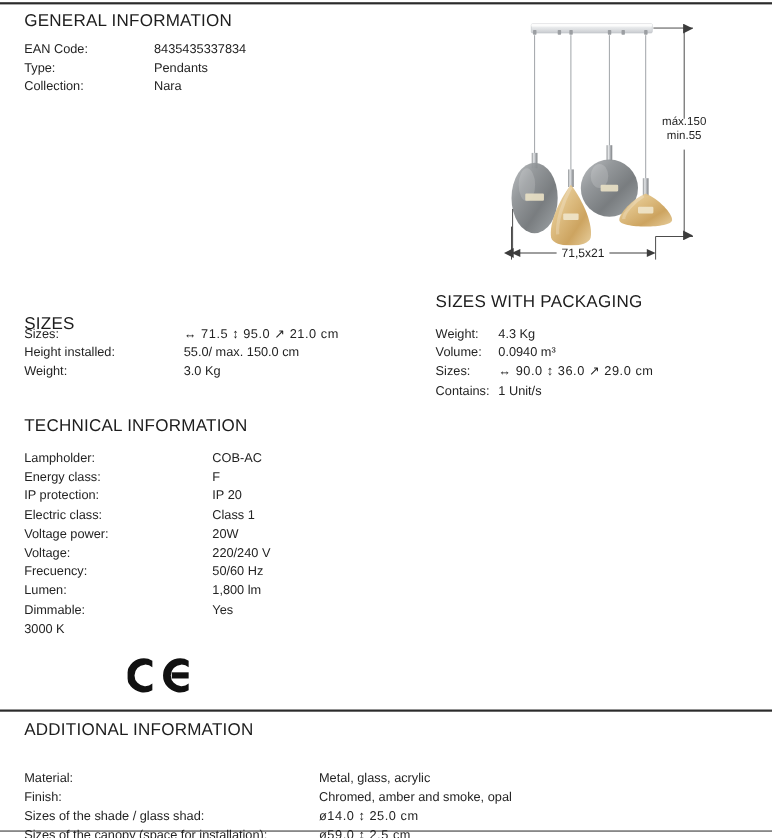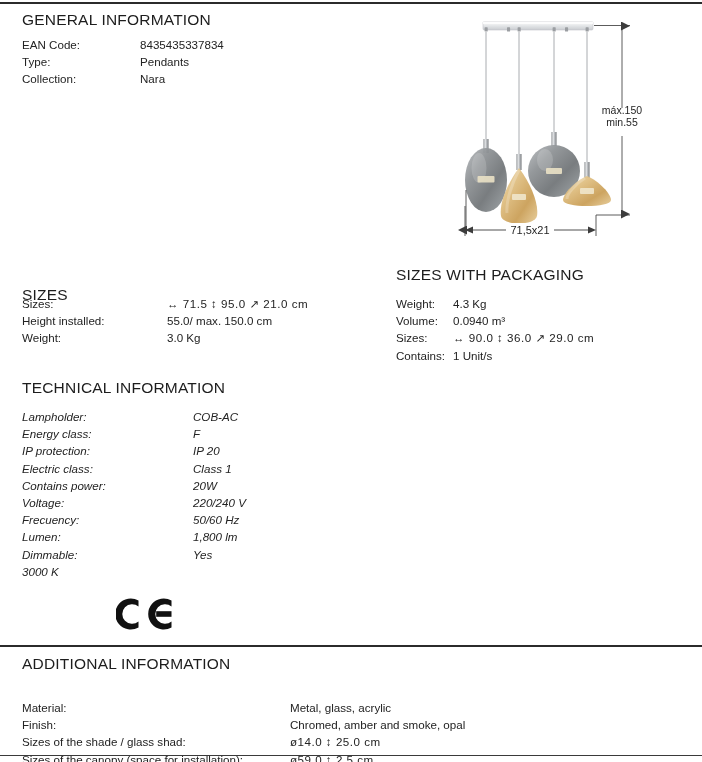--- a/index.html
+++ b/index.html
@@ -144,39 +144,39 @@
       <span class="val arrow-glyph">↔ 90.0 ↕ 36.0 ↗ 29.0 cm</span>
     </div>
     <div class="row">
       <span class="lbl">Contains:</span>
       <span class="val">1 Unit/s</span>
     </div>
   </div>
 
   <div class="section-title" style="left:22px; top:379px;">TECHNICAL INFORMATION</div>
 
-  <div class="spec" id="tech-spec" style="left:22px; top:408px;font-style:italic;">
+  <div class="spec" id="tech-spec" style="left:22px; top:408px;">
     <div class="row">
       <span class="lbl">Lampholder:</span>
       <span class="val">COB-AC</span>
     </div>
     <div class="row">
       <span class="lbl">Energy class:</span>
       <span class="val">F</span>
     </div>
     <div class="row">
       <span class="lbl">IP protection:</span>
       <span class="val">IP 20</span>
     </div>
     <div class="row">
       <span class="lbl">Electric class:</span>
       <span class="val">Class 1</span>
     </div>
     <div class="row">
-      <span class="lbl">Contains power:</span>
+      <span class="lbl">Voltage power:</span>
       <span class="val">20W</span>
     </div>
     <div class="row">
       <span class="lbl">Voltage:</span>
       <span class="val">220/240 V</span>
     </div>
     <div class="row">
       <span class="lbl">Frecuency:</span>
       <span class="val">50/60 Hz</span>
     </div>

